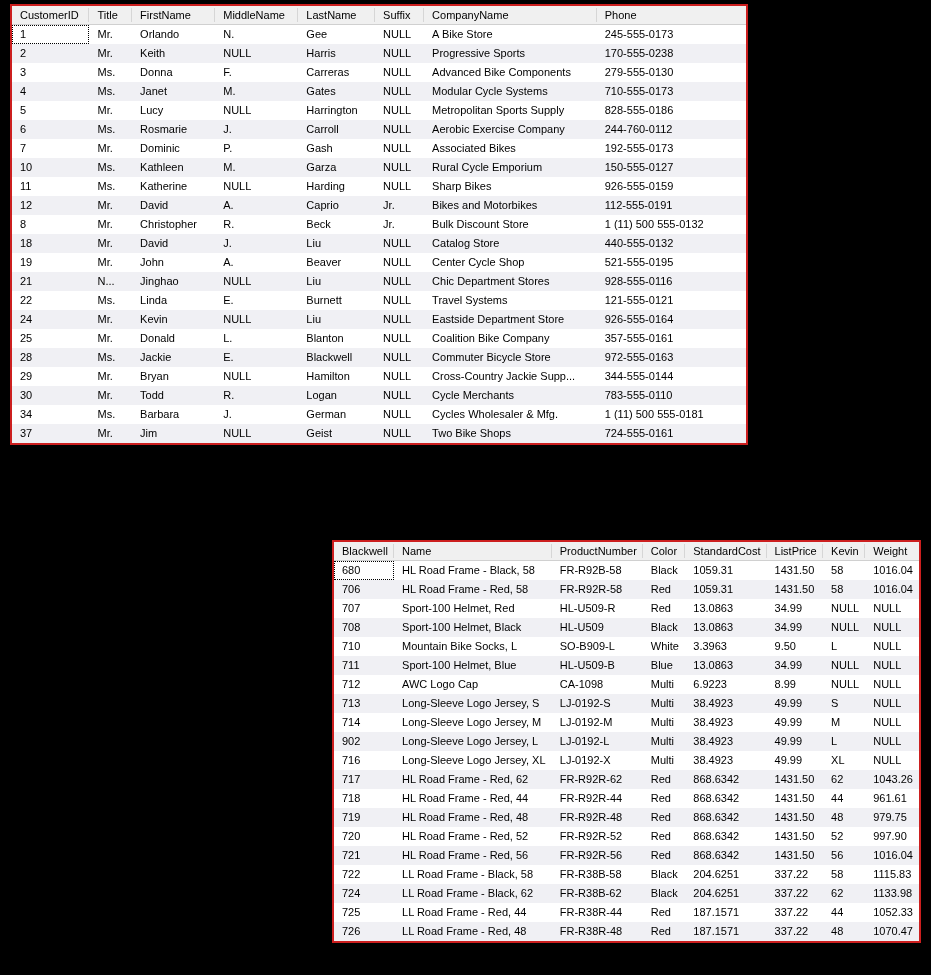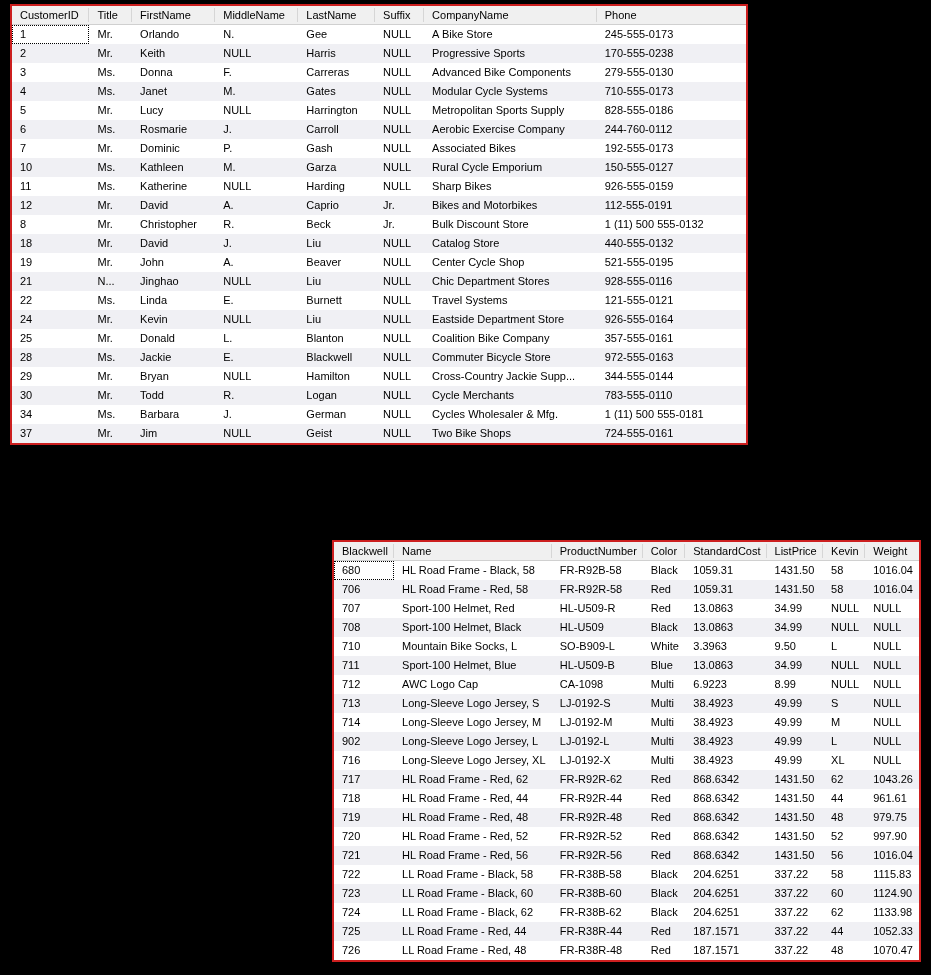--- a/index.html
+++ b/index.html
@@ -509,30 +509,20 @@
           <td>722</td>
           <td>LL Road Frame - Black, 58</td>
           <td>FR-R38B-58</td>
           <td>Black</td>
           <td>204.6251</td>
           <td>337.22</td>
           <td>58</td>
           <td>1115.83</td>
         </tr>
         <tr>
-          <td>723</td>
-          <td>LL Road Frame - Black, 60</td>
-          <td>FR-R38B-60</td>
-          <td>Black</td>
-          <td>204.6251</td>
-          <td>337.22</td>
-          <td>60</td>
-          <td>1124.90</td>
-        </tr>
-        <tr>
           <td>724</td>
           <td>LL Road Frame - Black, 62</td>
           <td>FR-R38B-62</td>
           <td>Black</td>
           <td>204.6251</td>
           <td>337.22</td>
           <td>62</td>
           <td>1133.98</td>
         </tr>
         <tr>

